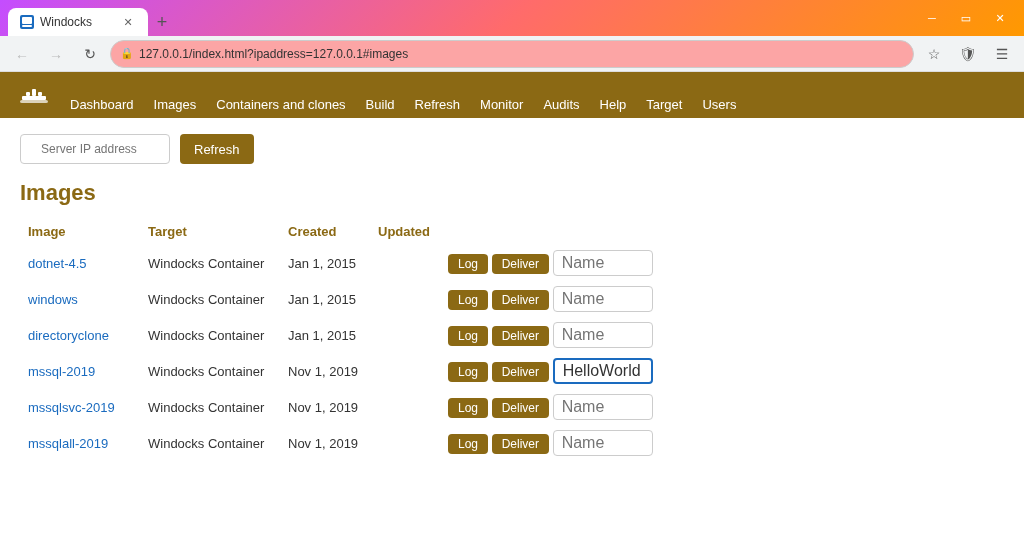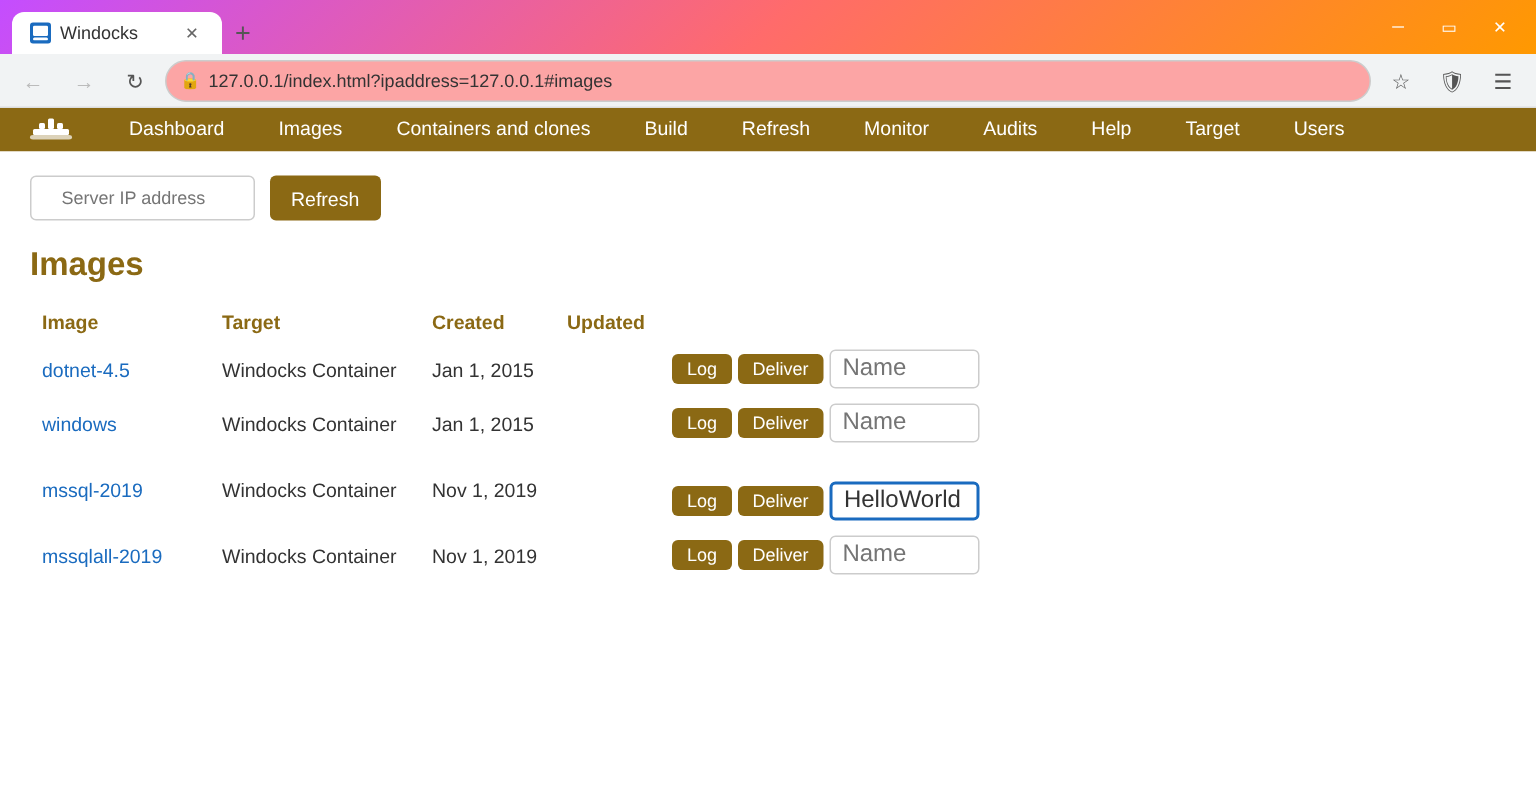--- a/index.html
+++ b/index.html
@@ -181,25 +181,25 @@
       display: flex;
       align-items: center;
       justify-content: center;
       color: #fff;
       font-size: 11px;
     }
 
     
     .app-navbar {
       background: #8B6914;
-      height: 29px;
-      display: flex;
-      align-items: flex-start;
+      height: 46px;
+      display: flex;
+      align-items: flex-end;
       padding: 0 16px;
-      gap: 16px;
+      gap: 0;
     }
 
     .app-logo {
       width: 36px;
       height: 36px;
       margin-right: 8px;
       display: flex;
       align-items: center;
       justify-content: center;
     }
@@ -319,21 +319,20 @@
       font-size: 16px;
       width: 100px;
       height: 26px;
       color: #999;
       outline: none;
     }
 
     .name-input.active {
       border: 2px solid #1a6bbf;
       color: #333;
-      margin-top: 16px;
     }
 
     .col-image { width: 120px; margin-top: 12px; }
     .col-target { width: 140px; }
     .col-created { width: 90px; margin-top: 40px; }
     .col-updated { width: 70px; }
   </style>
 </head>
 <body>
 
@@ -437,39 +436,65 @@
     <td>Jan 1, 2015</td>
     <td></td>
     <td style="white-space:nowrap;">
       <button class="log-btn">Log</button>
       <button class="deliver-btn">Deliver</button>
       <input class="name-input" type="text" placeholder="Name" value="" style="">
     </td>
   </tr>
         <tr>
     <td>
+      <a class="image-link">directoryclone</a>
+    </td>
+    <td>Windocks Container</td>
+    <td>Jan 1, 2015</td>
+    <td></td>
+    <td style="white-space:nowrap;">
+      <button class="log-btn">Log</button>
+      <button class="deliver-btn">Deliver</button>
+      <input class="name-input" type="text" placeholder="Name" value="" style="">
+    </td>
+  </tr>
+        <tr>
+    <td>
       <a class="image-link">mssql-2019</a>
     </td>
     <td>Windocks Container</td>
     <td>Nov 1, 2019</td>
     <td></td>
     <td style="white-space:nowrap;">
       <button class="log-btn">Log</button>
       <button class="deliver-btn">Deliver</button>
       <input class="name-input active" type="text" placeholder="Name" value="HelloWorld" style="">
     </td>
   </tr>
         <tr>
     <td>
-      <a class="image-link">mssqlall-2019</a>
+      <a class="image-link">mssqlsvc-2019</a>
     </td>
     <td>Windocks Container</td>
     <td>Nov 1, 2019</td>
     <td></td>
     <td style="white-space:nowrap;">
       <button class="log-btn">Log</button>
       <button class="deliver-btn">Deliver</button>
       <input class="name-input" type="text" placeholder="Name" value="" style="">
     </td>
   </tr>
+        <tr>
+    <td>
+      <a class="image-link">mssqlall-2019</a>
+    </td>
+    <td>Windocks Container</td>
+    <td>Nov 1, 2019</td>
+    <td></td>
+    <td style="white-space:nowrap;">
+      <button class="log-btn">Log</button>
+      <button class="deliver-btn">Deliver</button>
+      <input class="name-input" type="text" placeholder="Name" value="" style="">
+    </td>
+  </tr>
       </tbody>
   </table>
 </div>
 
 </body></html>

